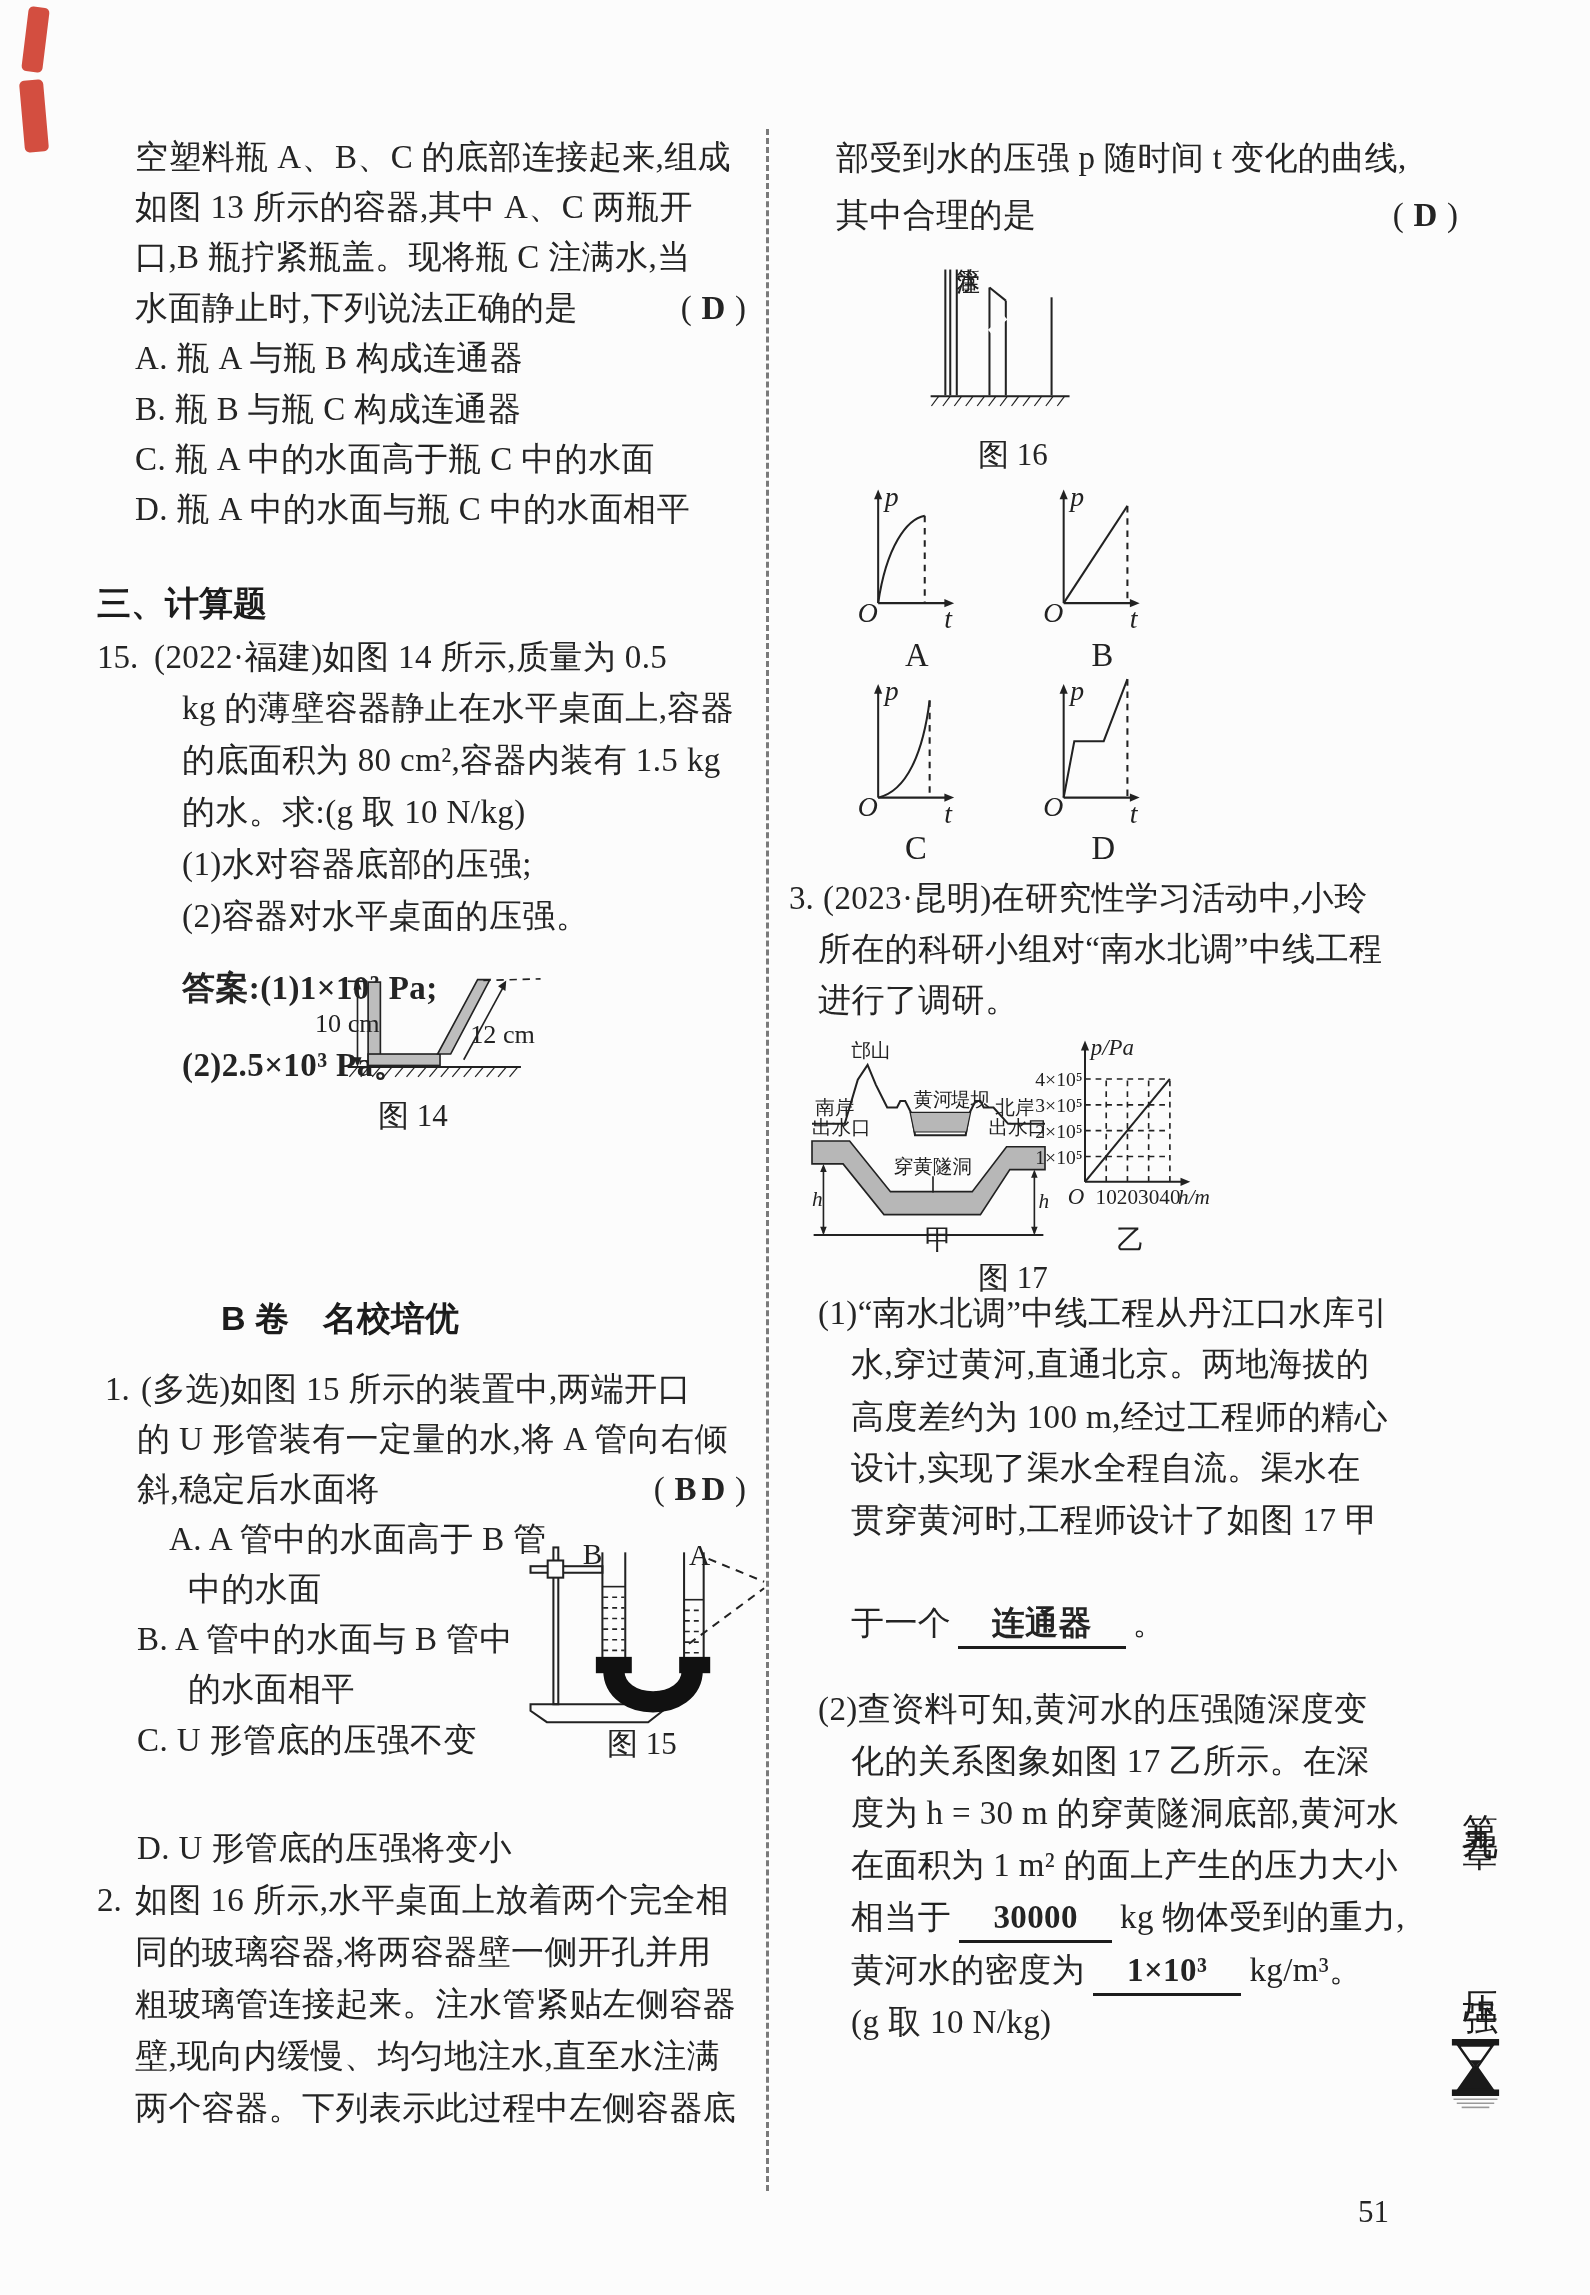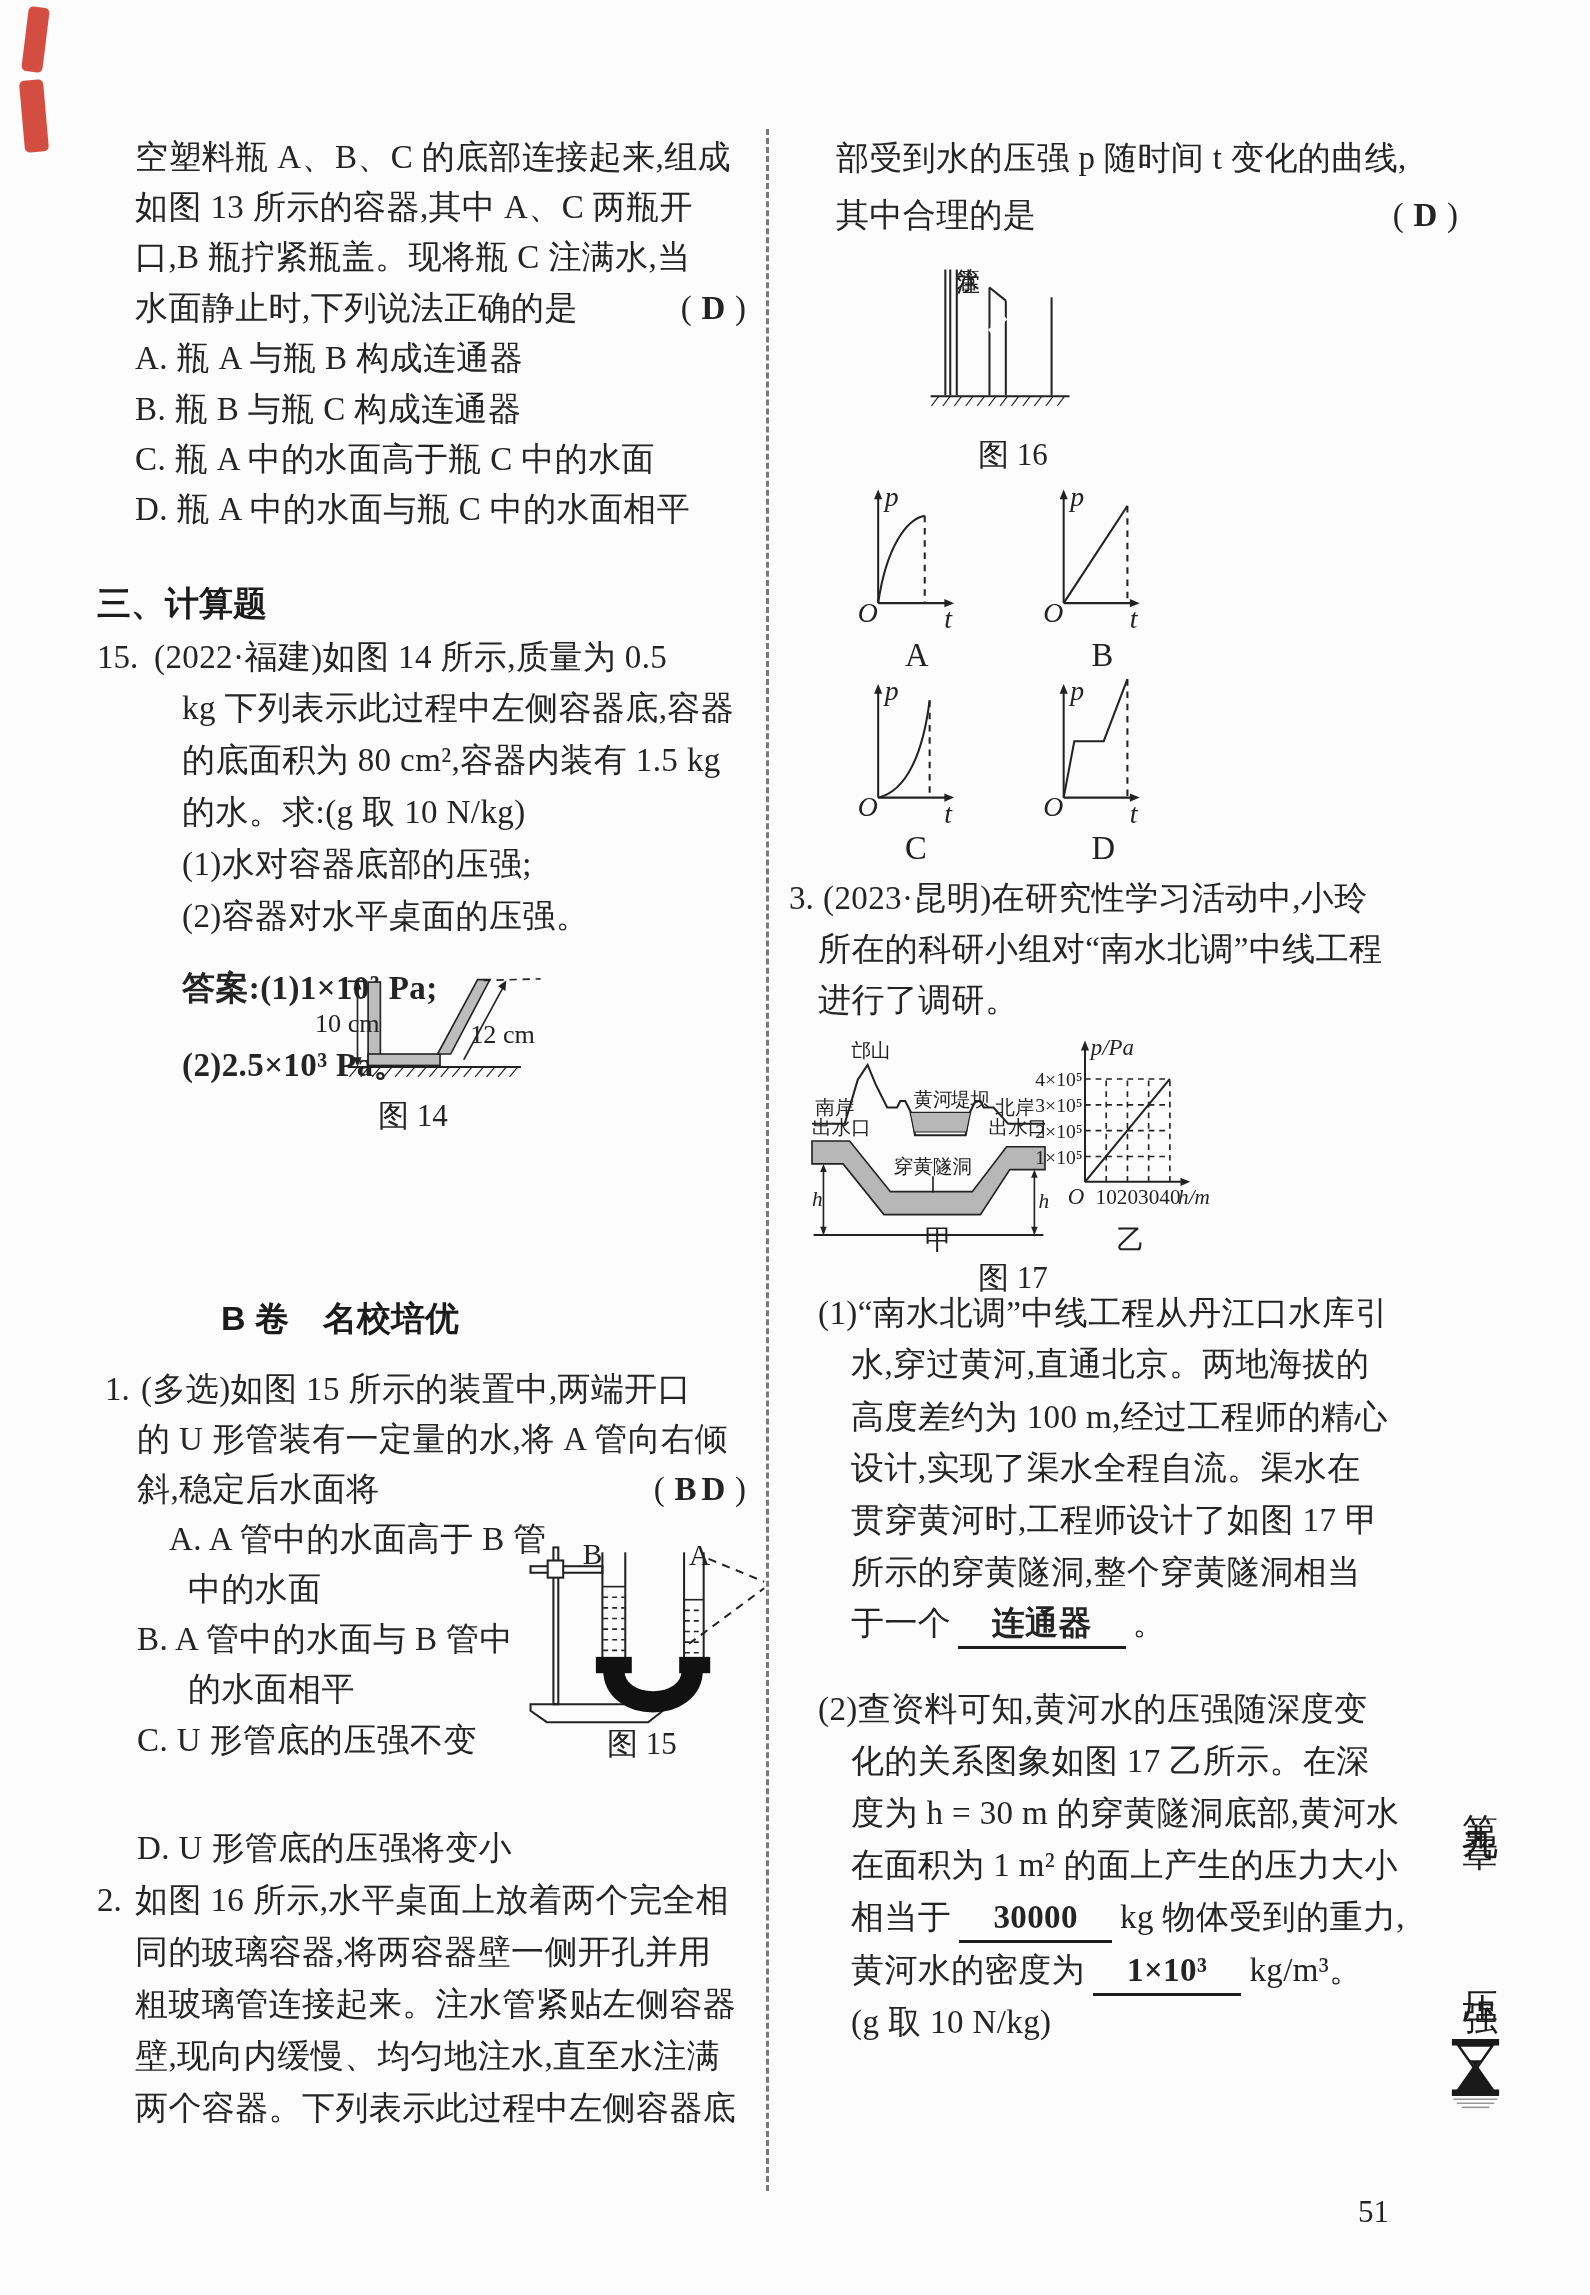--- a/index.html
+++ b/index.html
@@ -46,21 +46,21 @@
   </div>
   <div class="t" style="left:135px;top:342px;">A. 瓶 A 与瓶 B 构成连通器</div>
   <div class="t" style="left:135px;top:393px;">B. 瓶 B 与瓶 C 构成连通器</div>
   <div class="t" style="left:135px;top:493px;">D. 瓶 A 中的水面与瓶 C 中的水面相平</div>
   <div class="t" style="left:135px;top:443px;">C. 瓶 A 中的水面高于瓶 C 中的水面</div>
 
   <div class="head" style="left:97px;top:586px;">三、计算题</div>
 
   <div class="num" style="left:97px;top:641px;">15.</div>
   <div class="t" style="left:154px;top:641px;">(2022·福建)如图 14 所示,质量为 0.5</div>
-  <div class="t" style="left:182px;top:692px;">kg 下列表示此过程中左侧容器底,容器</div>
+  <div class="t" style="left:182px;top:692px;">kg 的薄壁容器静止在水平桌面上,容器</div>
   <div class="t" style="left:182px;top:744px;">的底面积为 80 cm²,容器内装有 1.5 kg</div>
   <div class="t" style="left:182px;top:796px;">的水。求:(g 取 10 N/kg)</div>
   <div class="t" style="left:182px;top:848px;">(1)水对容器底部的压强;</div>
   <div class="t" style="left:182px;top:900px;">(2)容器对水平桌面的压强。</div>
   <div class="t bold" style="left:182px;top:972px;">答案:(1)1×10³ Pa;</div>
   <div class="t bold" style="left:182px;top:1049px;">(2)2.5×10³ Pa。</div>
 
   <svg style="left:315px;top:968px;" width="237" height="123" viewBox="0 0 290 150">
     <rect x="65" y="17" width="15" height="102" fill="#bdbdbd" stroke="#222" stroke-width="2"></rect>
     <rect x="65" y="105" width="88" height="14" fill="#bdbdbd" stroke="#222" stroke-width="2"></rect>
@@ -308,21 +308,20 @@
     <text class="it" x="163" y="210" font-size="26">h/m</text>
     <text x="88" y="265" font-size="34">乙</text>
   </svg>
   <div class="cap" style="left:978px;top:1262px;">图 17</div>
 
   <div class="t" style="left:818px;top:1297px;">(1)“南水北调”中线工程从丹江口水库引</div>
   <div class="t" style="left:851px;top:1348px;">水,穿过黄河,直通北京。两地海拔的</div>
   <div class="t" style="left:851px;top:1401px;">高度差约为 100 m,经过工程师的精心</div>
   <div class="t" style="left:851px;top:1452px;">设计,实现了渠水全程自流。渠水在</div>
   <div class="t" style="left:851px;top:1504px;">贯穿黄河时,工程师设计了如图 17 甲</div>
-  <div class="t" style="left:851px;top:1556px;">所示的穿黄隧洞,整个穿黄隧洞相当</div>
   <div class="t" style="left:851px;top:1607px;">
     <span>于一个</span><span class="blank" style="margin:0 6.5px;">连通器</span><span>。</span>
   </div>
 
   <div class="t" style="left:818px;top:1693px;">(2)查资料可知,黄河水的压强随深度变</div>
   <div class="t" style="left:851px;top:1745px;">化的关系图象如图 17 乙所示。在深</div>
   <div class="t" style="left:851px;top:1797px;">度为 h = 30 m 的穿黄隧洞底部,黄河水</div>
   <div class="t" style="left:851px;top:1849px;">在面积为 1 m² 的面上产生的压力大小</div>
   <div class="t" style="left:851px;top:1901px;">
     <span>相当于</span><span class="blank" style="margin:0 8.2px;">30000</span><span>kg 物体受到的重力,</span>

